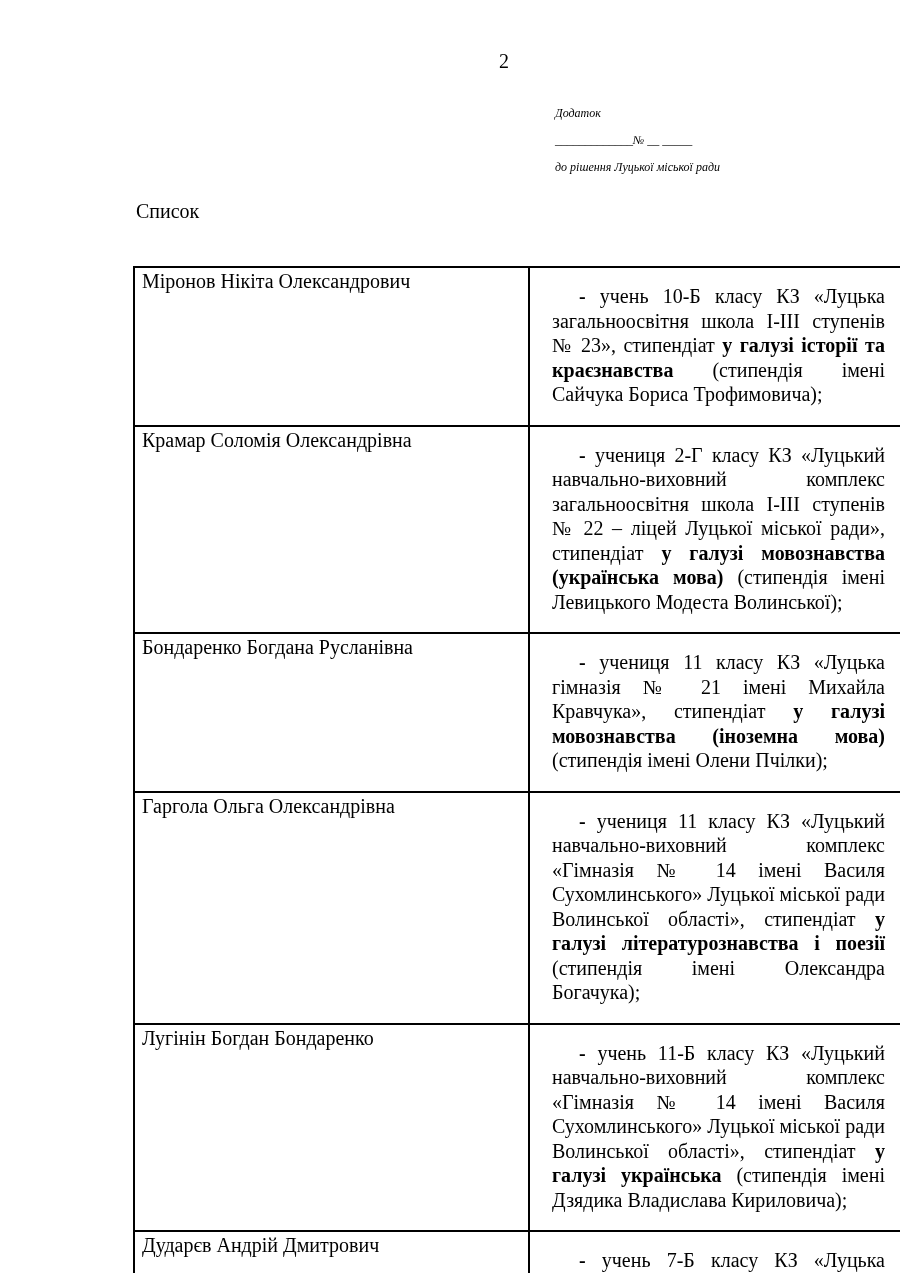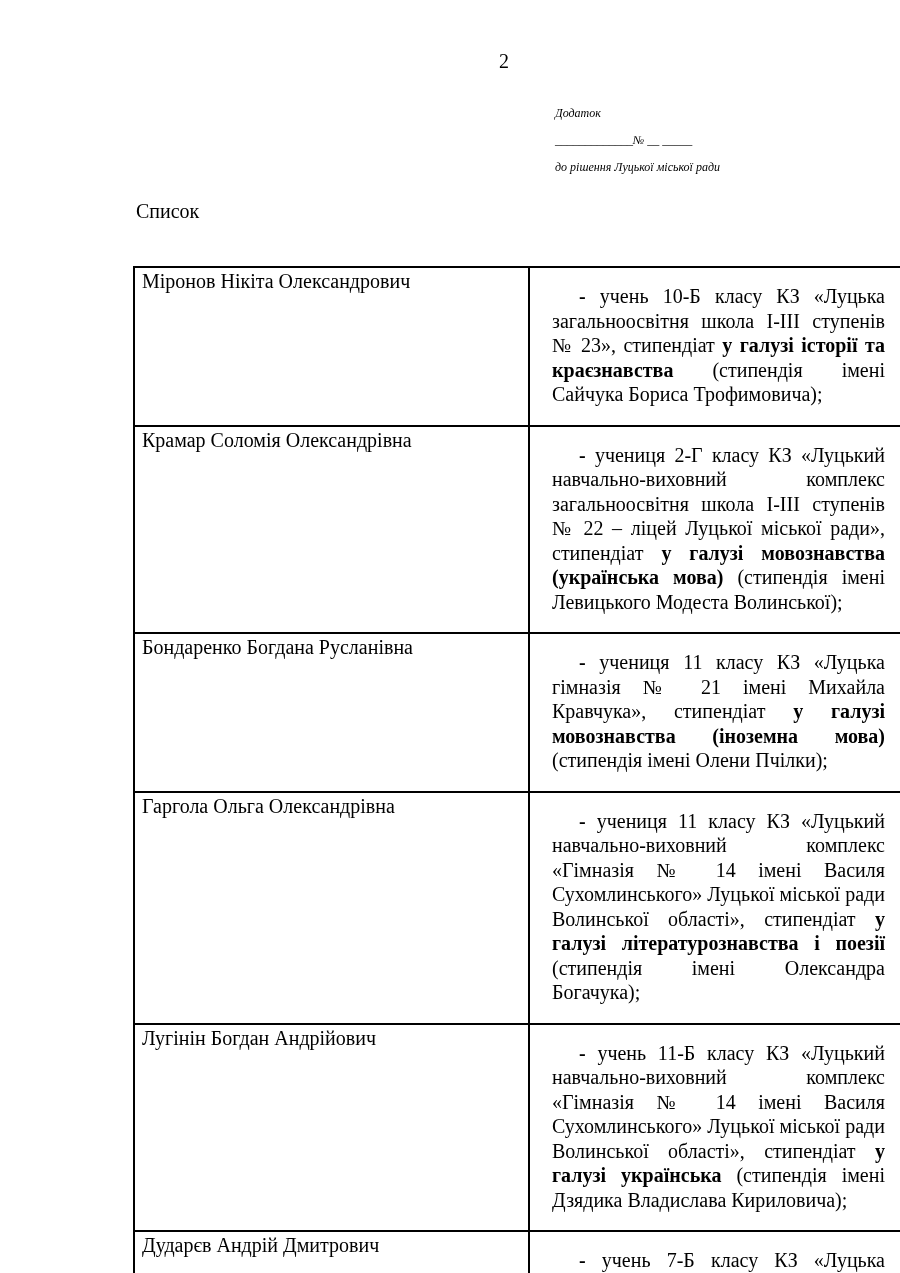--- a/index.html
+++ b/index.html
@@ -112,21 +112,21 @@
             <p><b>- </b><span>учениця 11 класу КЗ «Луцька гімназія № 21 імені Михайла Кравчука», стипендіат </span><b>у галузі мовознавства (іноземна мова)</b><span> (стипендія імені Олени Пчілки);</span></p>
           </td>
         </tr>
         <tr>
           <td class="name-cell">Гаргола Ольга Олександрівна</td>
           <td class="desc-cell">
             <p><b>- </b><span>учениця 11 класу КЗ «Луцький навчально-виховний комплекс «Гімназія № 14 імені Василя Сухомлинського» Луцької міської ради Волинської області», стипендіат </span><b>у галузі літературознавства і поезії</b><span> (стипендія імені Олександра Богачука);</span></p>
           </td>
         </tr>
         <tr>
-          <td class="name-cell">Лугінін Богдан Андрійович</td>
+          <td class="name-cell">Лугінін Богдан Бондаренко</td>
           <td class="desc-cell">
             <p><b>- </b><span>учень 11-Б класу КЗ «Луцький навчально-виховний комплекс «Гімназія № 14 імені Василя Сухомлинського» Луцької міської ради Волинської області», стипендіат </span><b>у галузі українська</b><span> (стипендія імені Дзядика Владислава Кириловича);</span></p>
           </td>
         </tr>
         <tr>
           <td class="name-cell">Дударєв Андрій Дмитрович</td>
           <td class="desc-cell">
             <p><b>- </b><span>учень 7-Б класу КЗ «Луцька гімназія № 18», стипендіат </span><b>у галузі фізики (стипендія імені Стефана Волинської);</b></p>
           </td>
         </tr>

